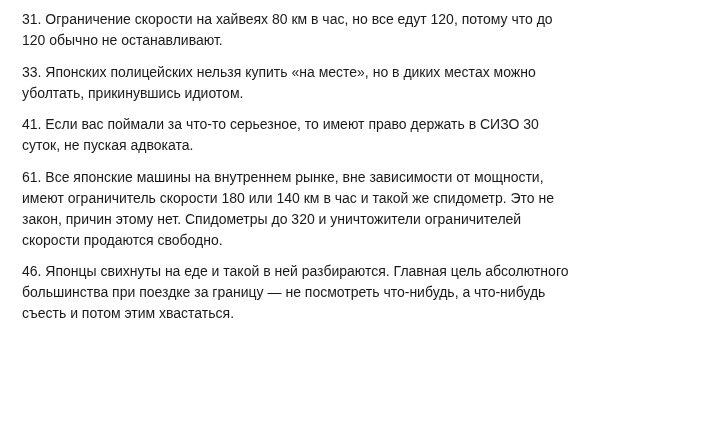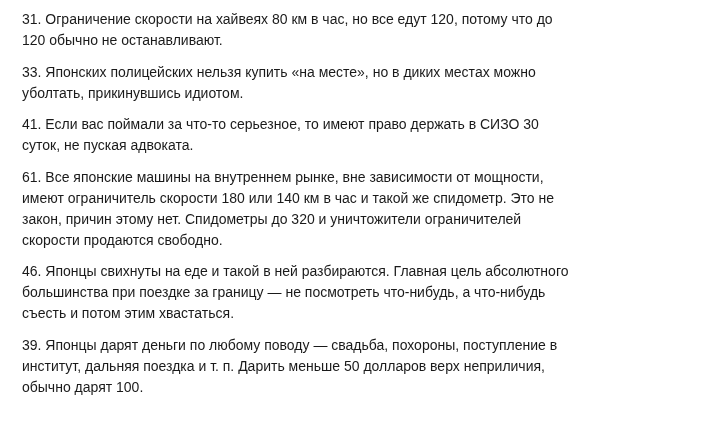--- a/index.html
+++ b/index.html
@@ -29,15 +29,14 @@
 </style>
 </head>
 <body>
 
 <div class="page">
   <p class="fact-item"><span class="fact-number">31.</span> <span>Ограничение скорости на хайвеях 80 км в час, но все едут 120, потому что до 120 обычно не останавливают.</span></p>
   <p class="fact-item"><span class="fact-number">33.</span> <span>Японских полицейских нельзя купить «на месте», но в диких местах можно уболтать, прикинувшись идиотом.</span></p>
   <p class="fact-item"><span class="fact-number">41.</span> <span>Если вас поймали за что-то серьезное, то имеют право держать в СИЗО 30 суток, не пуская адвоката.</span></p>
   <p class="fact-item"><span class="fact-number">61.</span> <span>Все японские машины на внутреннем рынке, вне зависимости от мощности, имеют ограничитель скорости 180 или 140 км в час и такой же спидометр. Это не закон, причин этому нет. Спидометры до 320 и уничтожители ограничителей скорости продаются свободно.</span></p>
   <p class="fact-item"><span class="fact-number">46.</span> <span>Японцы свихнуты на еде и такой в ней разбираются. Главная цель абсолютного большинства при поездке за границу — не посмотреть что-нибудь, а что-нибудь съесть и потом этим хвастаться.</span></p>
-  <p class="fact-item"><span class="fact-number">39.</span> <span>Японцы дарят деньги по любому поводу — свадьба, похороны, поступление в институт, дальняя поездка и т. п. Дарить меньше 50 долларов верх неприличия, обычно дарят 100.</span></p>
   <p class="fact-item"> </p>
 </div>
 
 </body></html>

